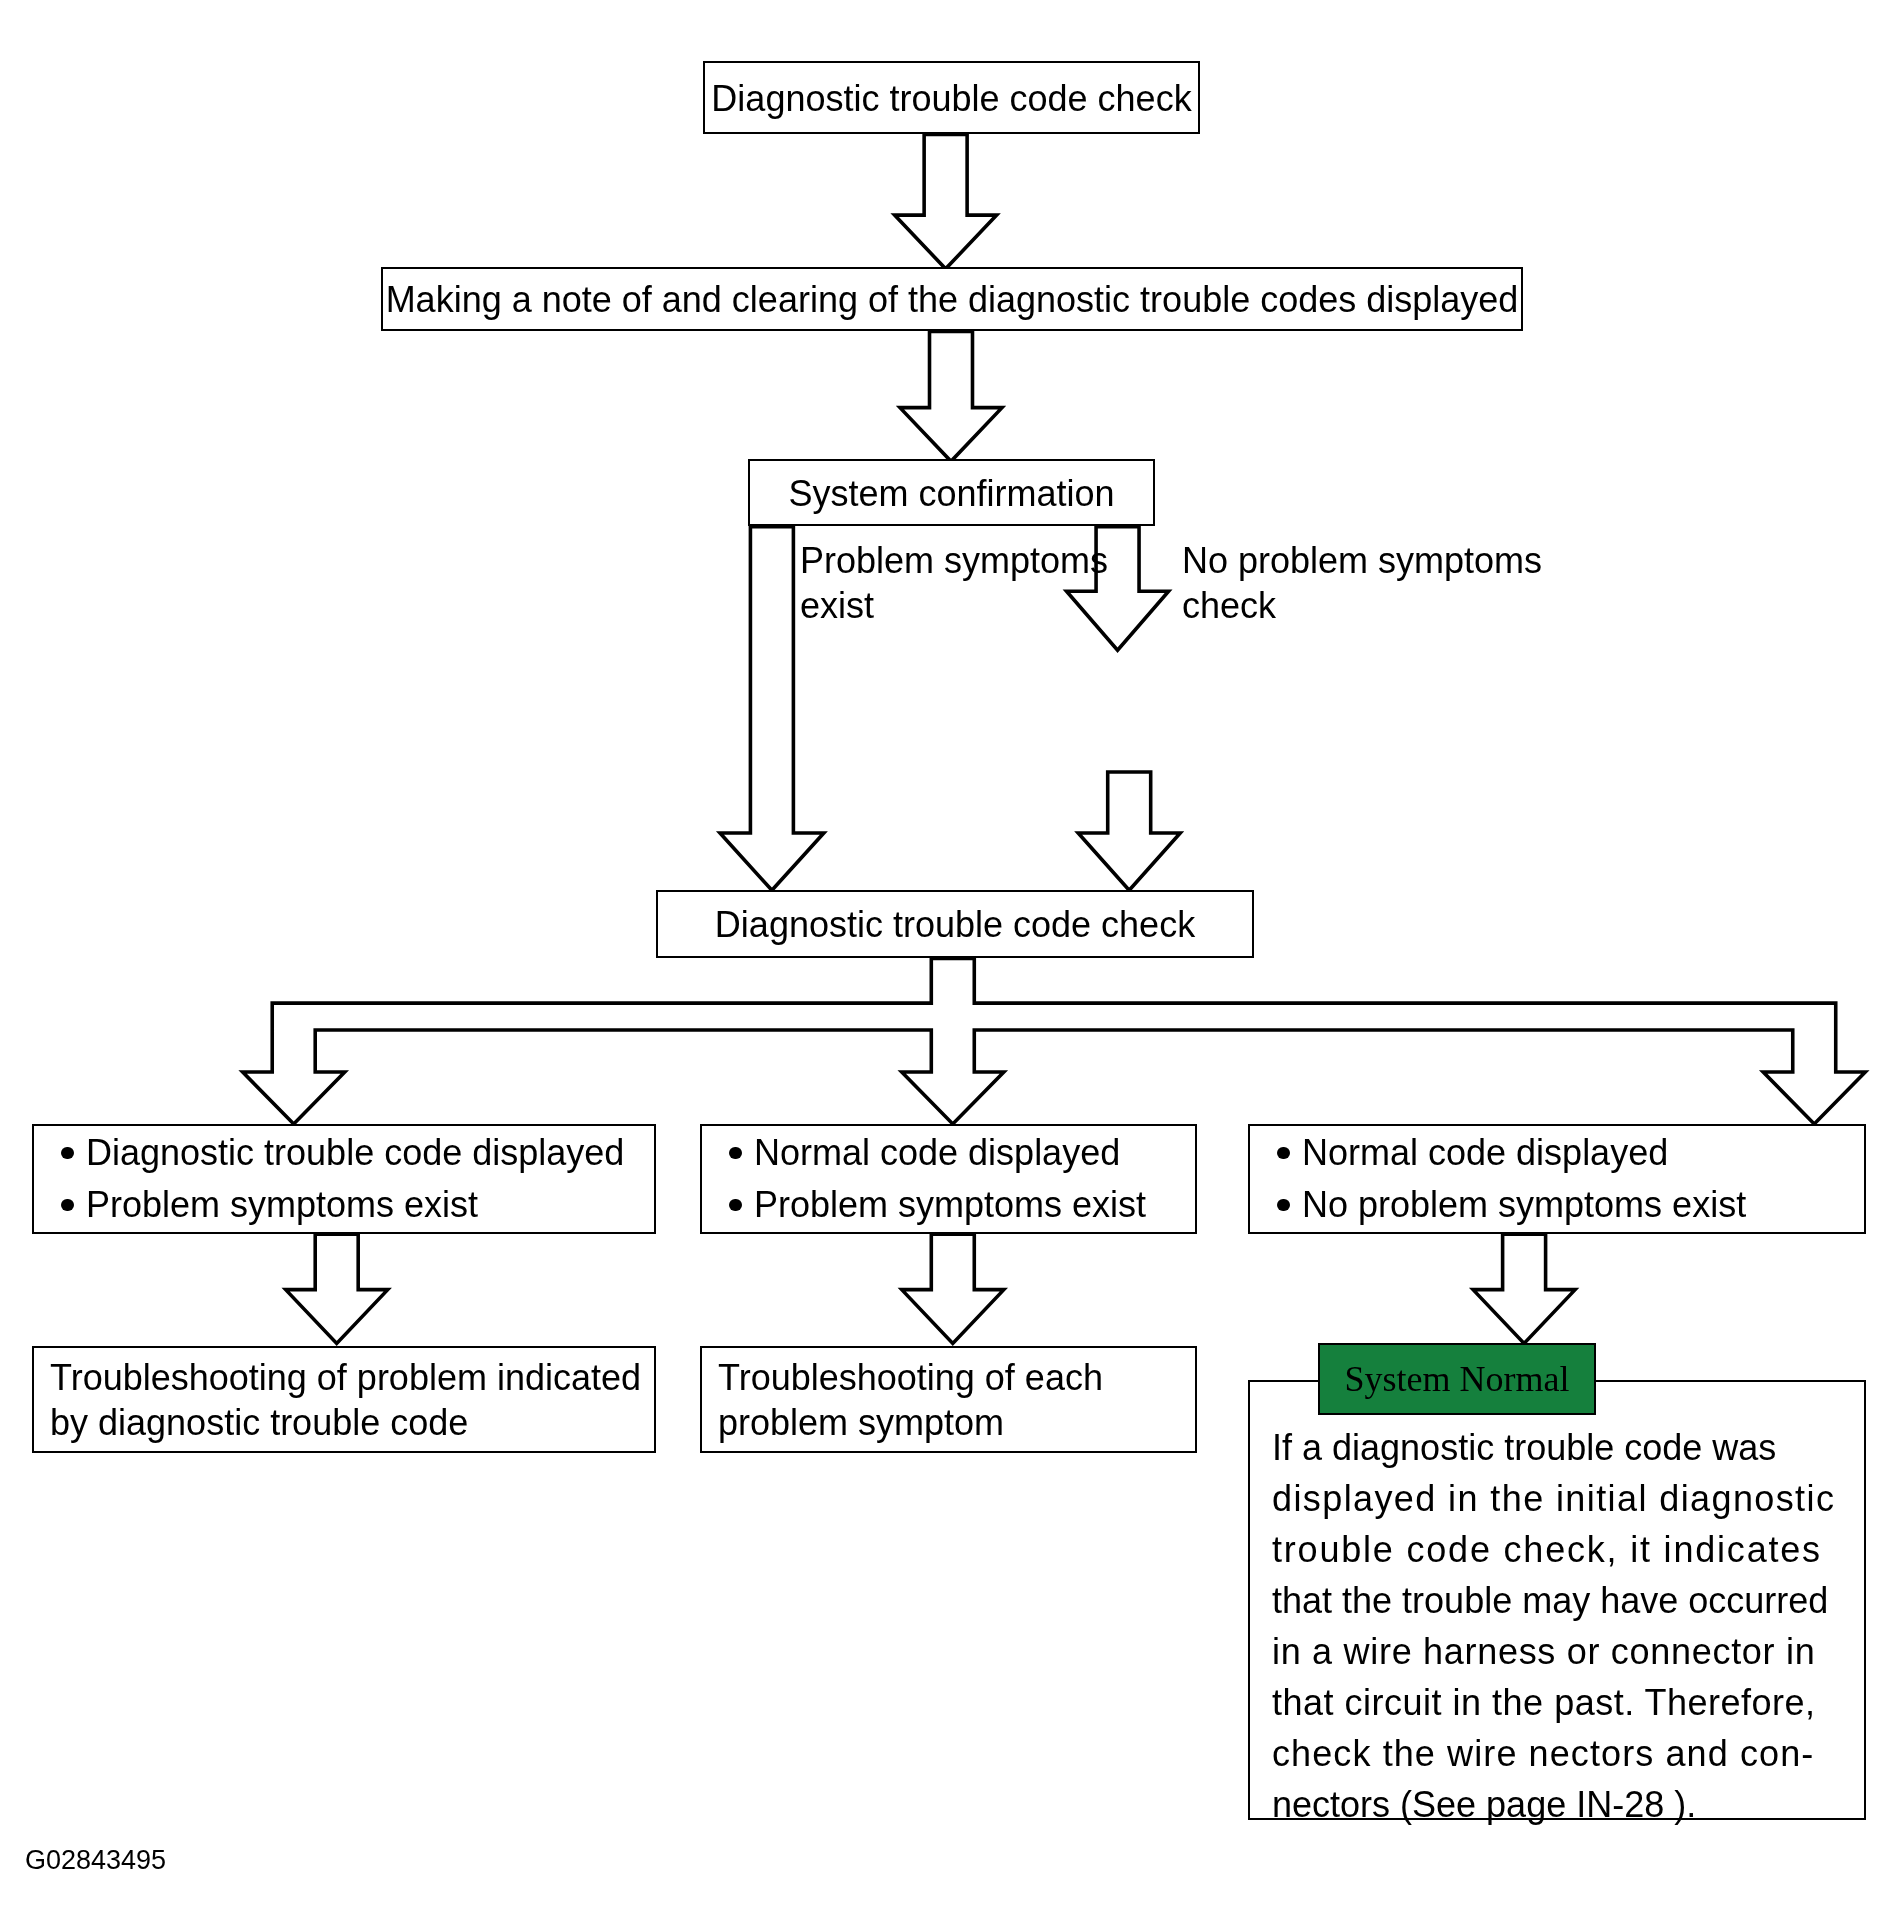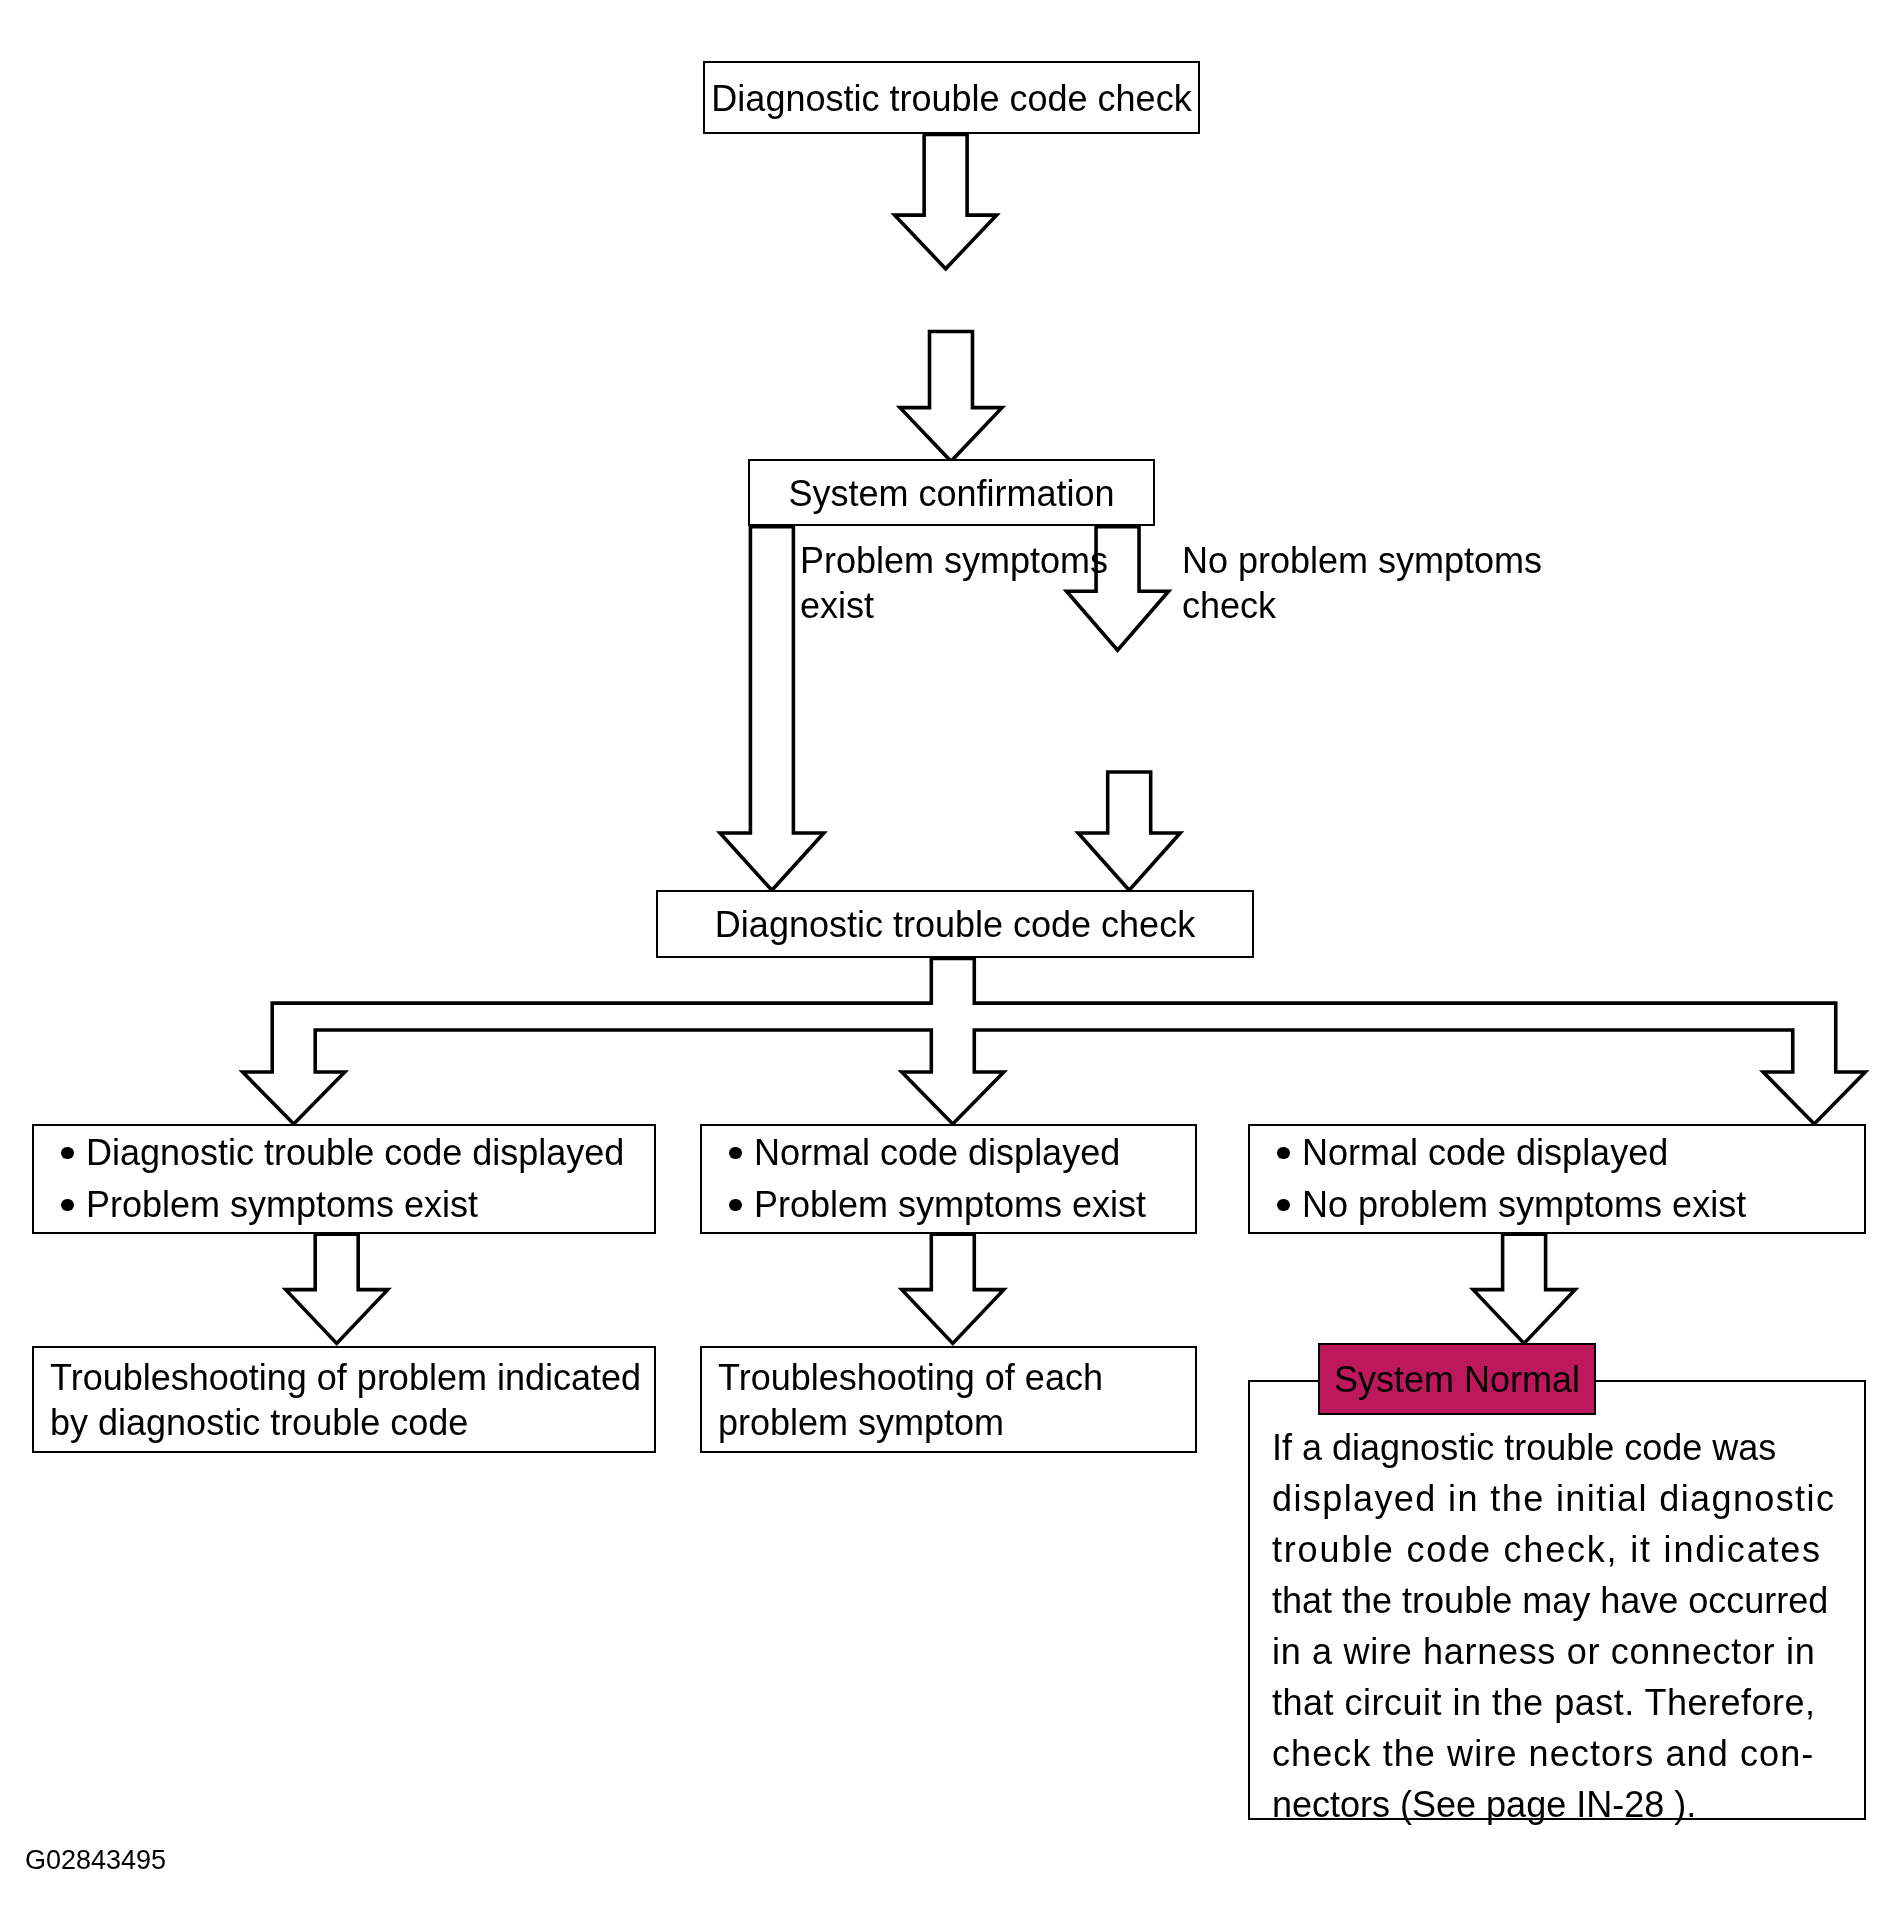--- a/index.html
+++ b/index.html
@@ -73,20 +73,23 @@
       <path d="M1040,1378 L1088,1378 L1088,1440 L1121,1440 L1064,1500 L1007,1440 L1040,1440 Z"></path>
 
       <path d="M1678,1378 L1726,1378 L1726,1440 L1759,1440 L1702,1500 L1645,1440 L1678,1440 Z"></path>
     </g>
   </svg>
 
   <div class="node center" style="left:703px;top:61px;width:497px;height:73px;">
     <div class="txt">Diagnostic trouble code check</div>
   </div>
 
+  <div class="node center" style="left:381px;top:267px;width:1142px;height:64px;">
+    <div class="txt">Making a note of and clearing of the diagnostic trouble codes displayed</div>
+  </div>
 
   <div class="node center" style="left:748px;top:459px;width:407px;height:67px;">
     <div class="txt">System confirmation</div>
   </div>
 
   <div class="edgelabel" style="left:800px;top:538px;width:322px;">Problem symptoms
 exist</div>
 
   <div class="edgelabel" style="left:1182px;top:538px;width:385px;">No problem symptoms
 check</div>
@@ -122,21 +125,21 @@
 by diagnostic trouble code</div>
   </div>
 
   <div class="node" style="left:700px;top:1346px;width:497px;height:107px;">
     <div class="txt">Troubleshooting of each
 problem symptom</div>
   </div>
 
   <div class="notebox" style="left:1248px;top:1380px;width:618px;height:440px;"></div>
 
-  <div class="node center" style="left:1318px;top:1343px;width:278px;height:72px;background:#be185d;">
+  <div class="node center" style="left:1318px;top:1343px;width:278px;height:72px;background:#15803d;font-family:Liberation Serif, serif;">
     <div class="txt">System Normal</div>
   </div>
 
   <div class="notetext" style="left:1272px;top:1422px;width:557px;">
     <span>If a diagnostic trouble code was</span>
     <span style="letter-spacing:1.4px;">displayed in the initial diagnostic</span>
     <span style="letter-spacing:1.8px;">trouble code check, it indicates</span>
     <span>that the trouble may have occurred</span>
     <span style="letter-spacing:0.7px;">in a wire harness or connector in</span>
     <span style="letter-spacing:0.5px;">that circuit in the past. Therefore,</span>

